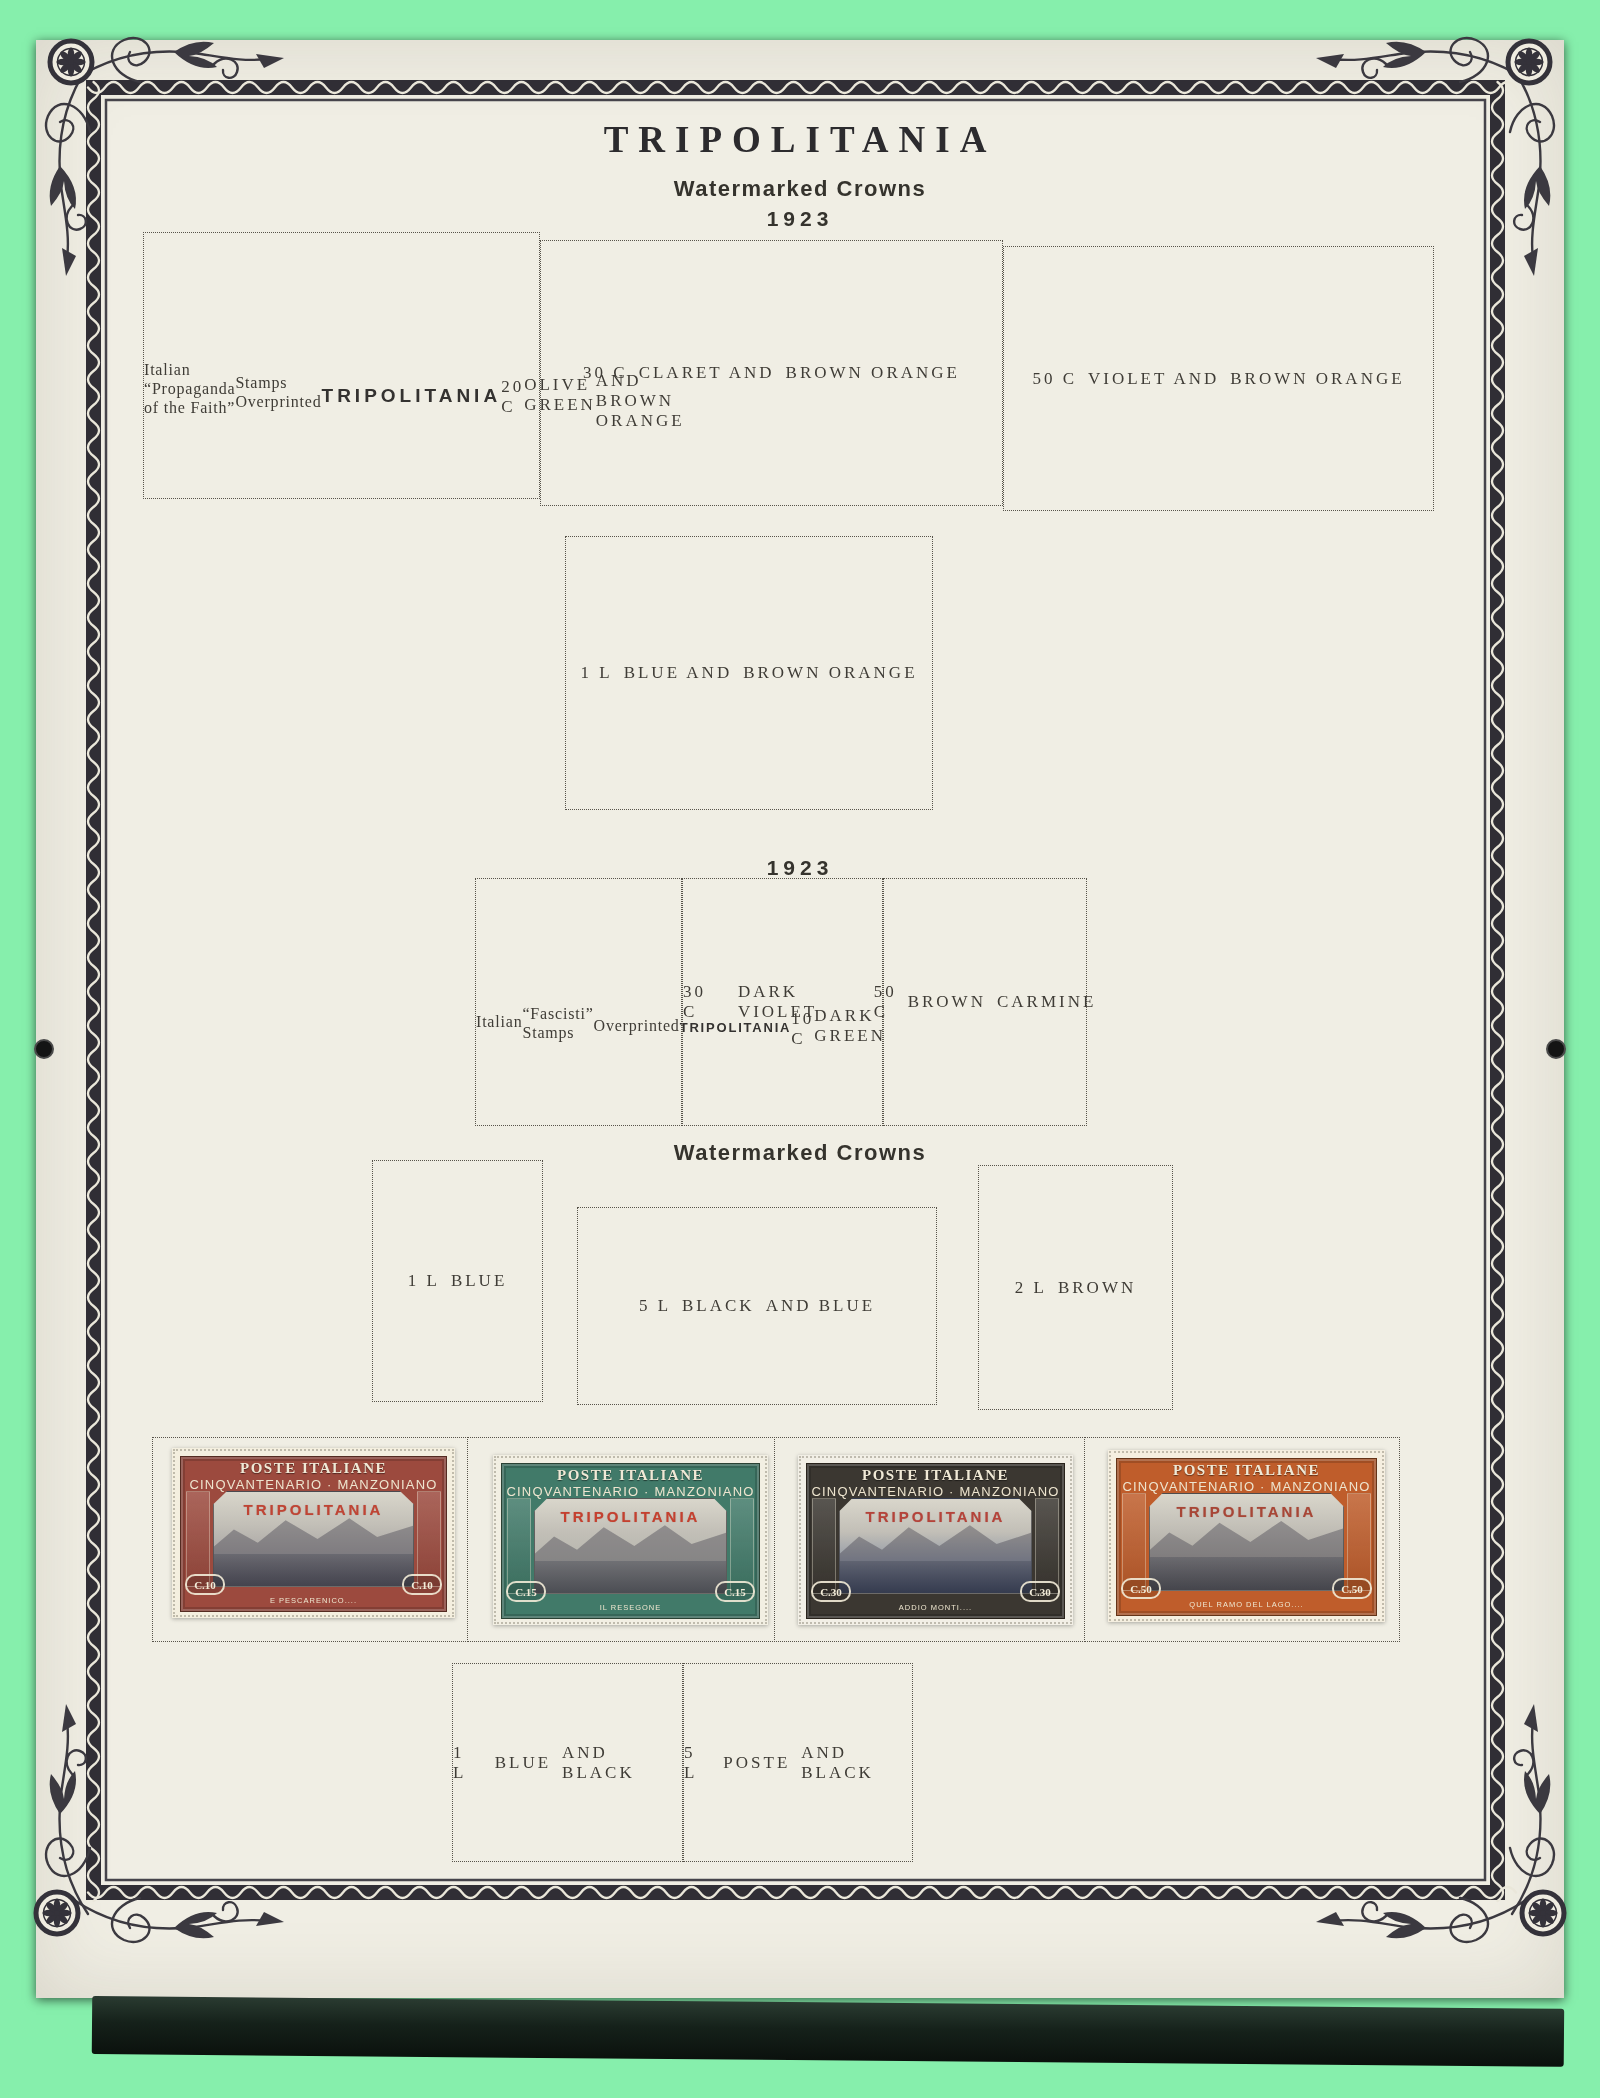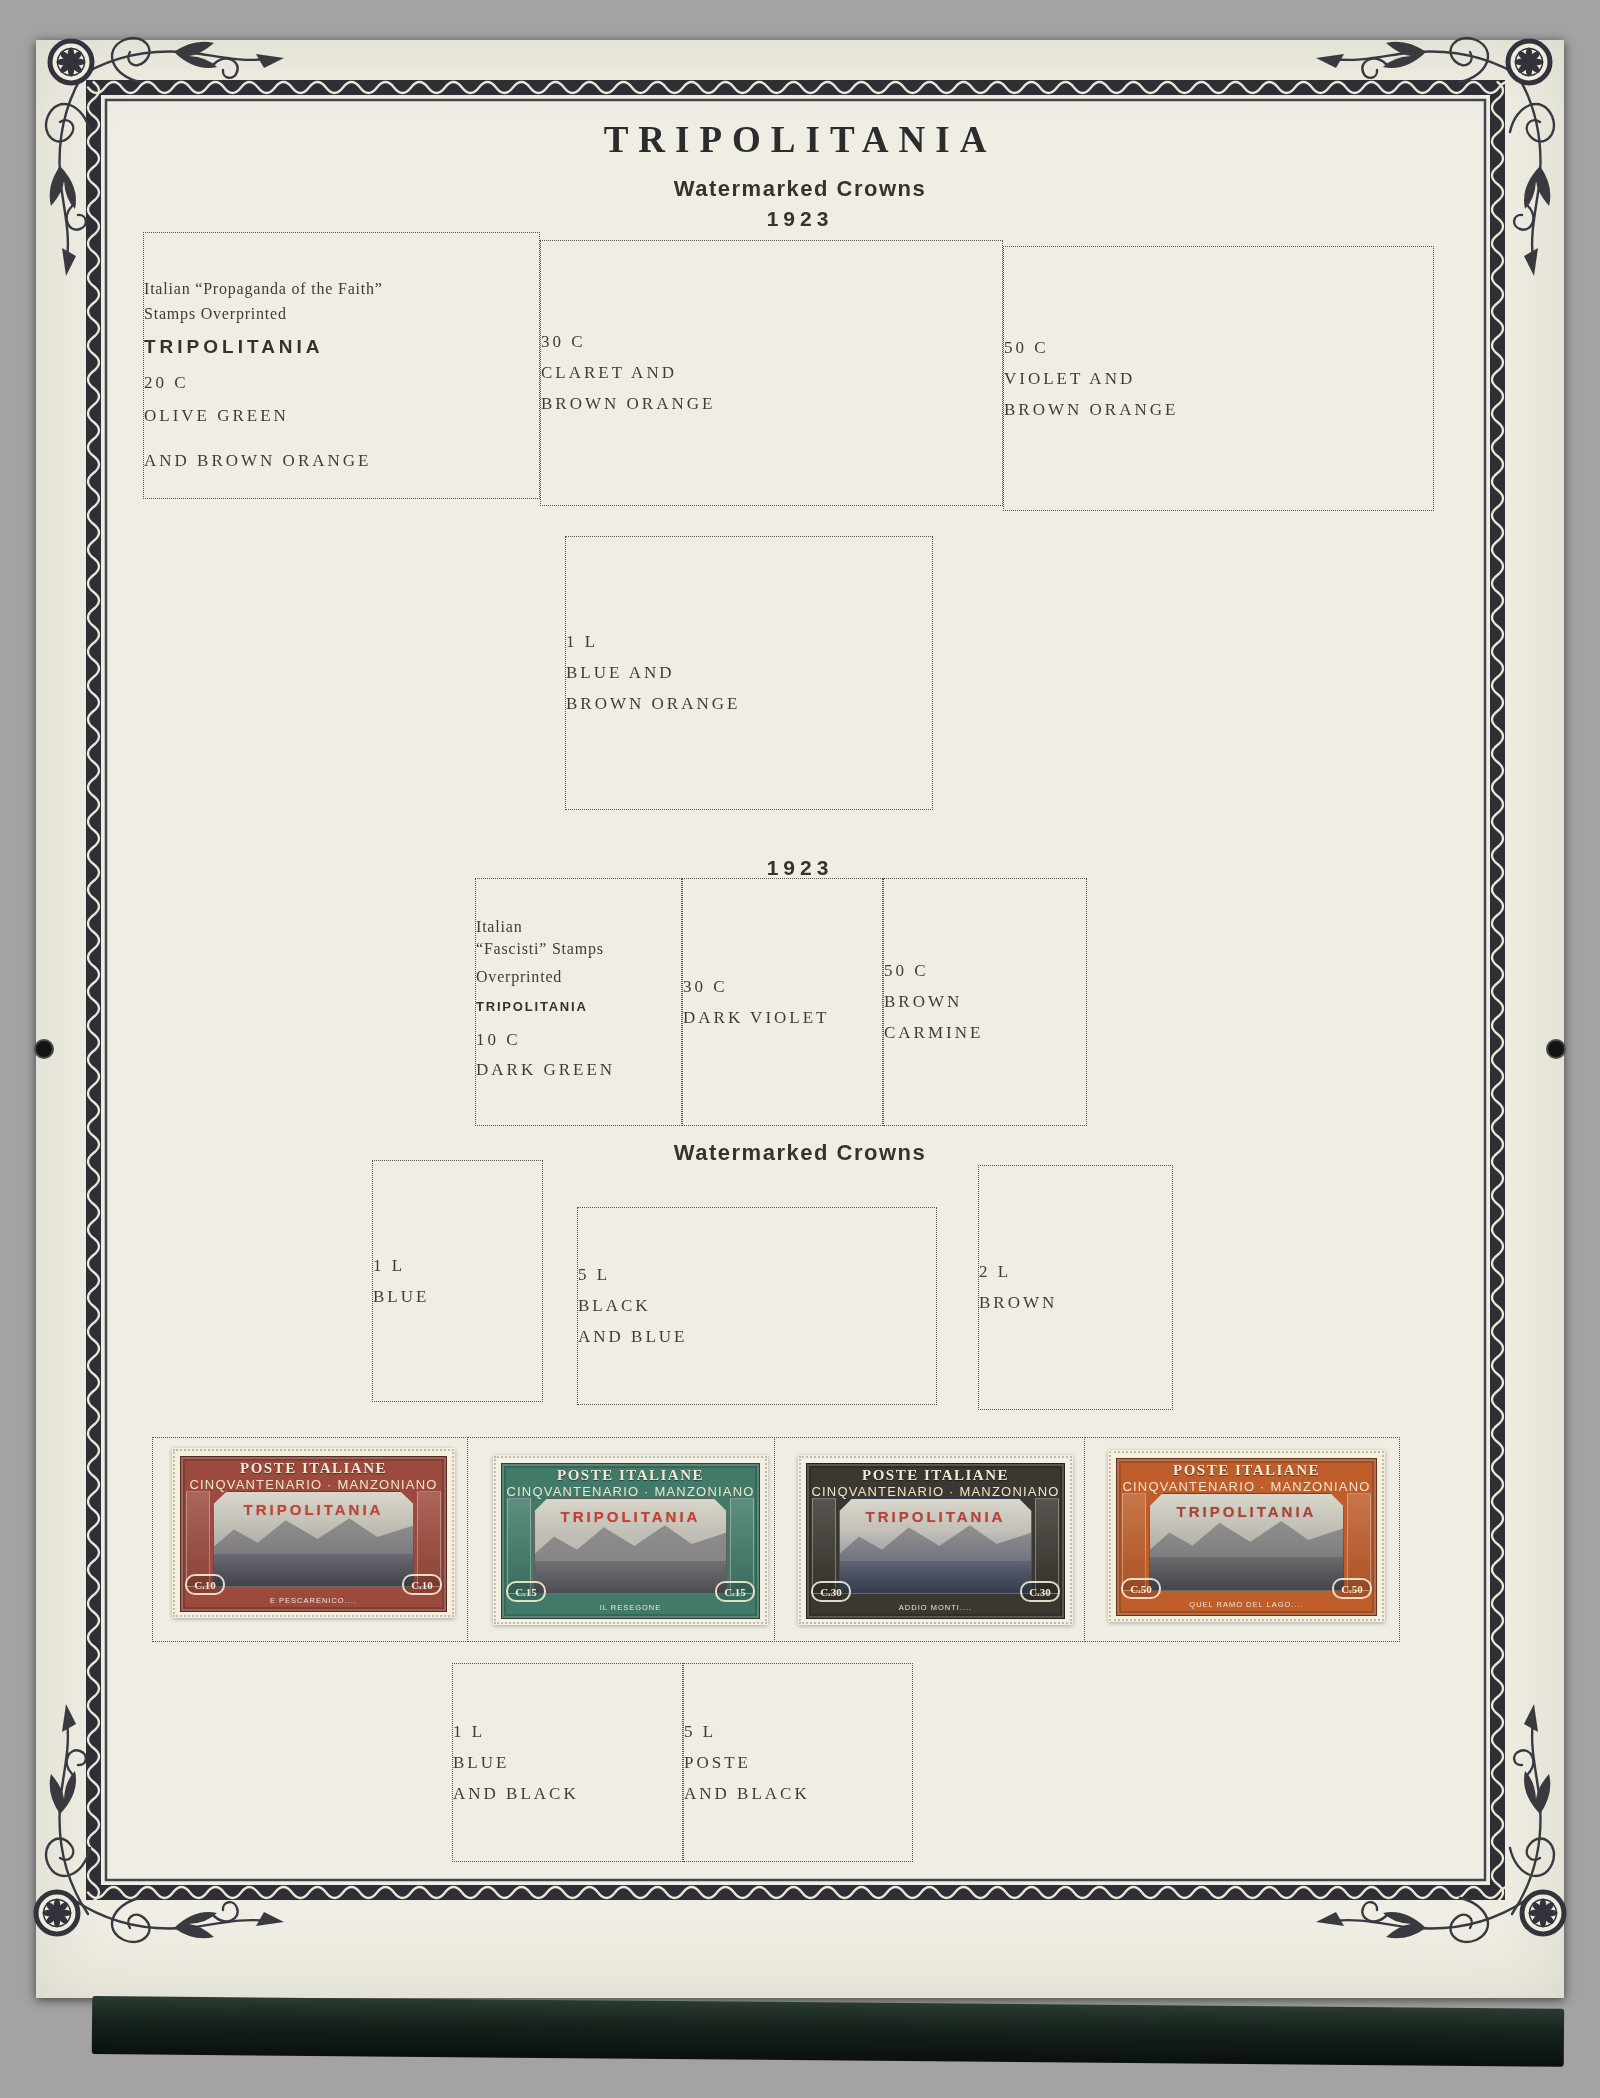--- a/index.html
+++ b/index.html
@@ -1,30 +1,30 @@
 <!DOCTYPE html>
 <html><head>
 <meta charset="utf-8">
 <style>
   html,body{margin:0;padding:0;background:#050505;}
-  .canvas{position:relative;width:1600px;height:2098px;background:#a3a3a3;overflow:hidden;
+  .canvas{position:relative;width:1600px;height:2098px;background:#86efac;overflow:hidden;
           font-family:"Liberation Serif",serif;}
   .page{position:absolute;left:36px;top:40px;width:1528px;height:1958px;background:#f0eee4;
         box-shadow:inset 0 0 80px rgba(95,90,62,.16), 0 2px 10px rgba(0,0,0,.6);}
   .album-edge{position:absolute;left:92px;top:1996px;width:1472px;height:58px;border-radius:3px;
         background:linear-gradient(180deg,#2a3b31 0%,#15211a 45%,#0b110d 100%);
         transform:rotate(.5deg);transform-origin:left center;}
   #deco{position:absolute;left:0;top:0;pointer-events:none;}
 
   .t-center{position:absolute;left:36px;width:1528px;text-align:center;color:#33312c;}
   .page-title{font-family:"Liberation Serif",serif;font-weight:700;font-size:37px;letter-spacing:10px;color:#2c2b2e;}
   .sec-h{font-family:"Liberation Sans",sans-serif;font-weight:700;font-size:22px;letter-spacing:1.5px;color:#35332d;}
   .sec-y{font-family:Liberation Sans, sans-serif;font-weight:700;font-size:21px;letter-spacing:5px;color:#35332d;}
 
-  .ph{position:absolute;border:1px dotted #57534a;display:flex;flex-direction:column;align-items:flex-start;box-sizing:border-box;}
+  .ph{position:absolute;border:1px dotted #57534a;display:flex;flex-direction:row;align-items:center;box-sizing:border-box;}
   .ph.center{justify-content:center;gap:11px;}
   .srf{font-family:"Liberation Serif",serif;font-size:17px;letter-spacing:3px;color:#3f3c36;line-height:20px;}
   .srf-sm{font-family:"Liberation Serif",serif;font-size:16px;letter-spacing:.8px;color:#3f3c36;line-height:19px;}
   .trip-big{font-family:"Liberation Sans",sans-serif;font-weight:700;font-size:19px;letter-spacing:4px;color:#343230;line-height:20px;}
   .trip-sm{font-family:"Liberation Sans",sans-serif;font-weight:700;font-size:13px;letter-spacing:1.8px;color:#343230;line-height:14px;}
 
   .stamp{position:absolute;background:var(--paper);padding:8px;box-sizing:border-box;
          box-shadow:0 1px 4px rgba(0,0,0,.3);}
   .stamp:before{content:"";position:absolute;inset:1px;border:2px dotted rgba(110,104,88,.38);pointer-events:none;}
   .stamp-frame{position:relative;height:100%;background:var(--frame);border:1px solid rgba(25,18,10,.55);

